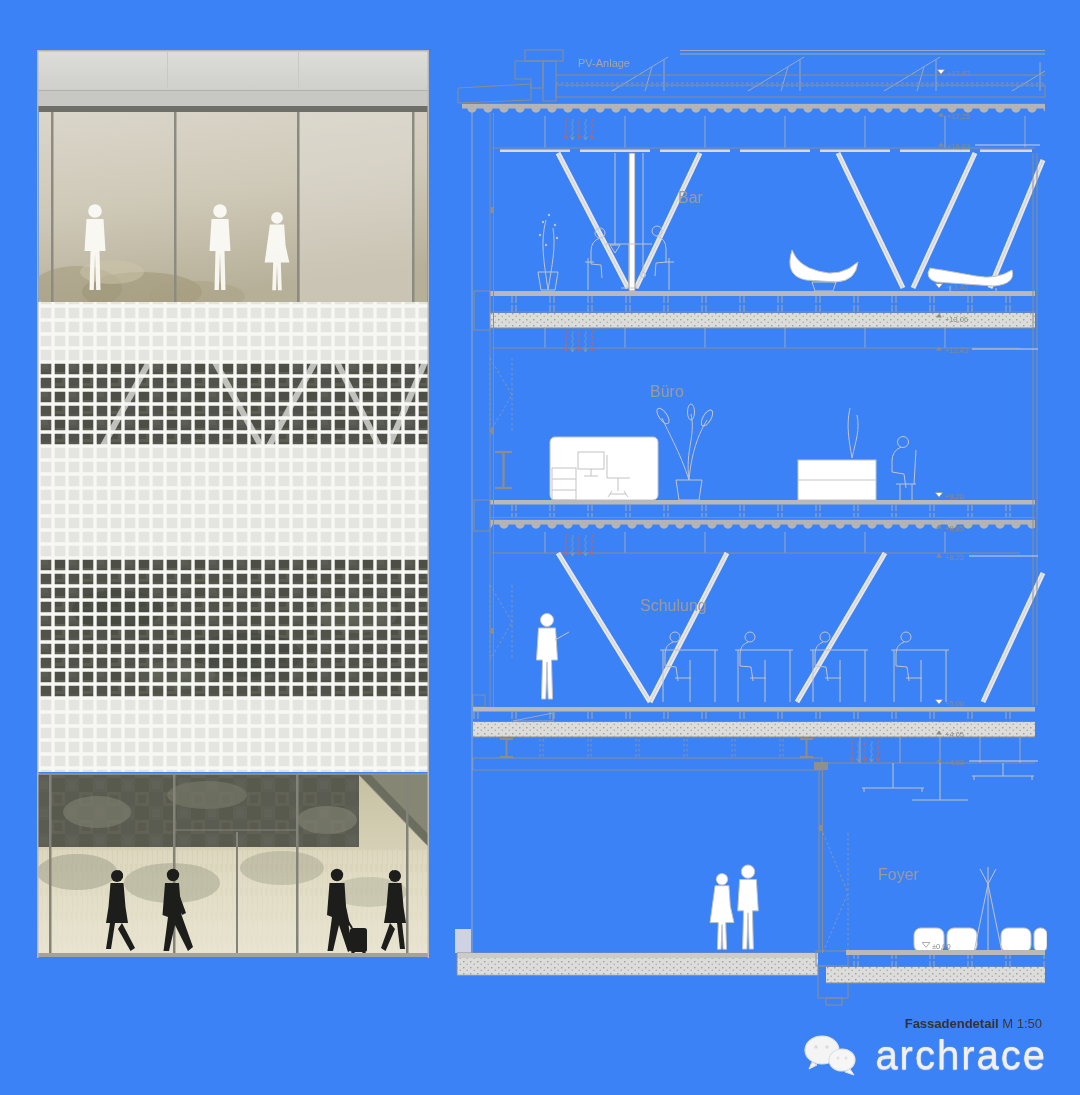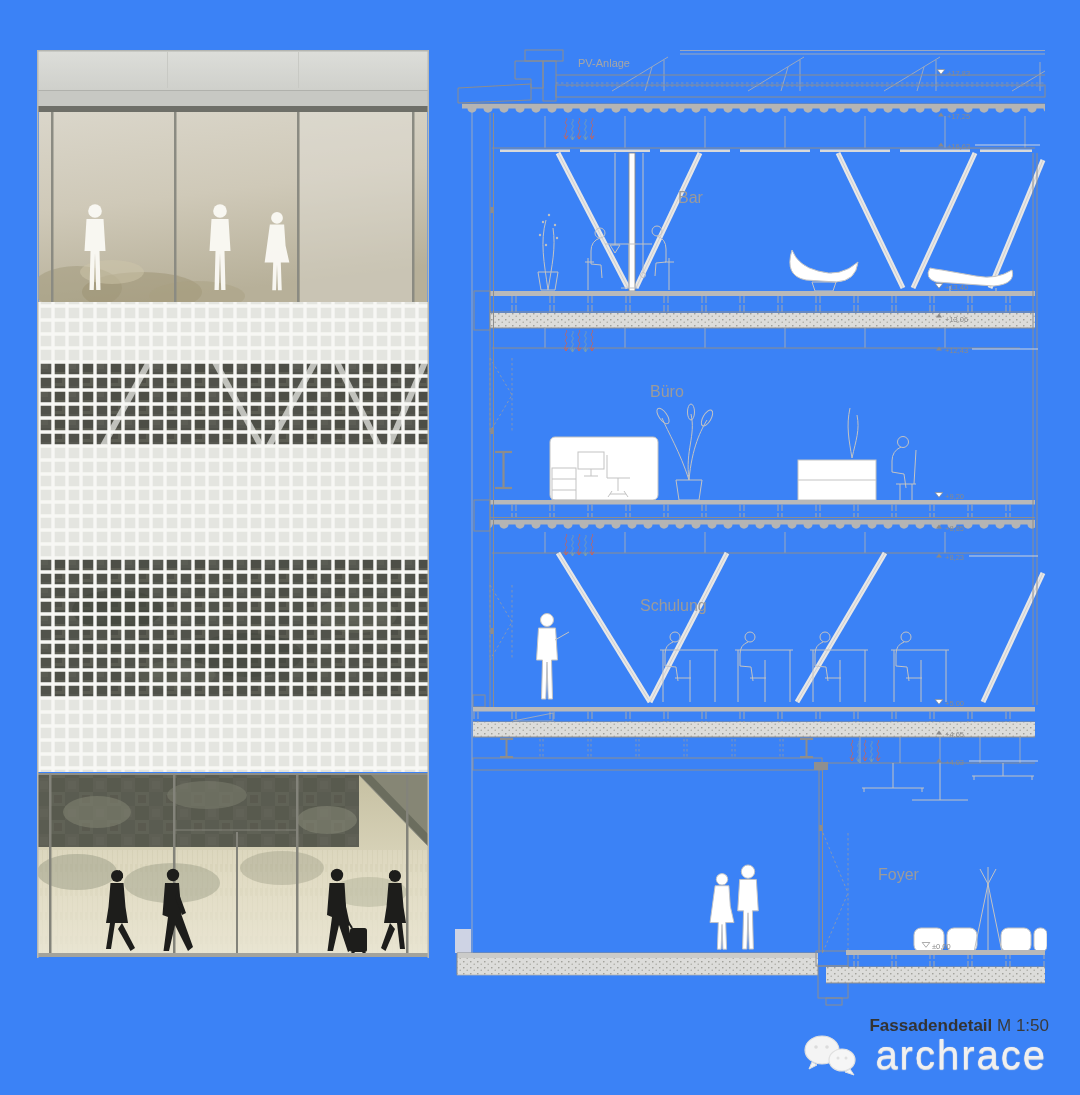--- a/index.html
+++ b/index.html
@@ -15,21 +15,21 @@
   .brc{stroke:#e7e7e7;stroke-width:5;fill:none;}
   .brc2{stroke:#c9c9c9;stroke-width:.8;fill:none;}
   .dsh{stroke:#9f9f9f;stroke-width:.7;fill:none;stroke-dasharray:2.5 2.5;}
   .fin{fill:#b9b9b9;}
   .mko{fill:#ffffff;stroke:#8a8a8a;stroke-width:.7;}
   .mkf{fill:#8a8a8a;}
   .elev{font:7.5px "Liberation Sans",sans-serif;fill:#8a8a8a;}
   .room{font:16px "Liberation Sans",sans-serif;fill:#9b9b9b;}
   .pvt{font:11px "Liberation Sans",sans-serif;fill:#a6a6a6;}
   
-  .caption{position:absolute;top:1016px;right:31px;font-size:17px;color:#3a3a3a;}
+  .caption{position:absolute;top:1016px;right:38px;font-size:13px;color:#3a3a3a;}
   .caption b{font-weight:bold;color:#333;}
   .watermark{position:absolute;top:1031px;right:33px;display:flex;align-items:center;gap:17px;}
   .watermark .wmtext{font-size:40px;letter-spacing:2px;color:#f0f0f0;
       text-shadow:0 0 1px #d2d2d2, 0 1px 1px #e4e4e4;}
 </style>
 </head>
 <body>
 
 <div class="stage">
 

